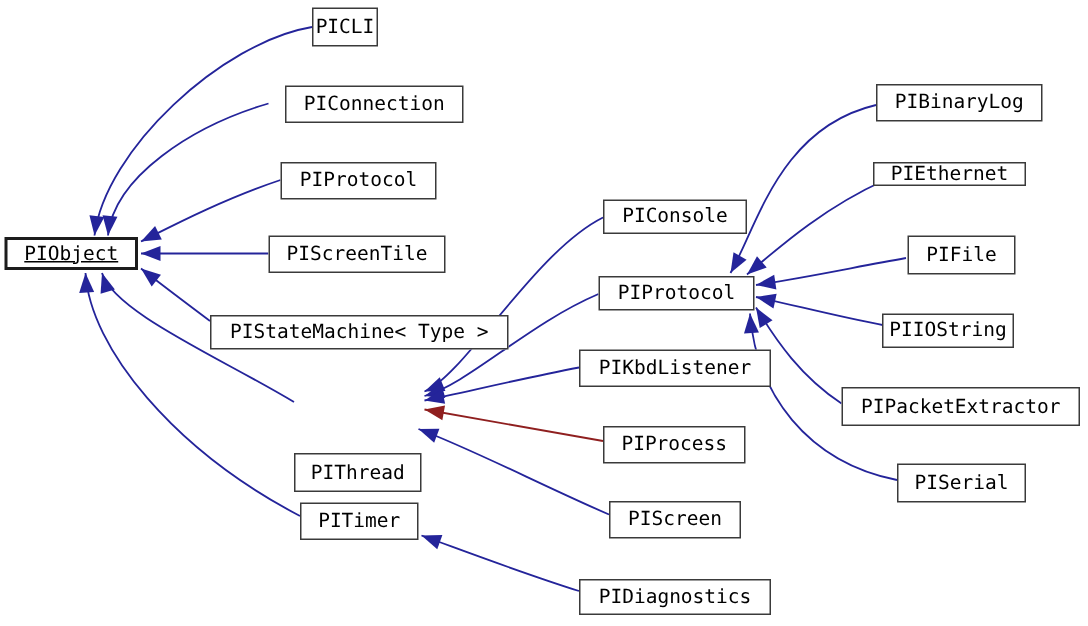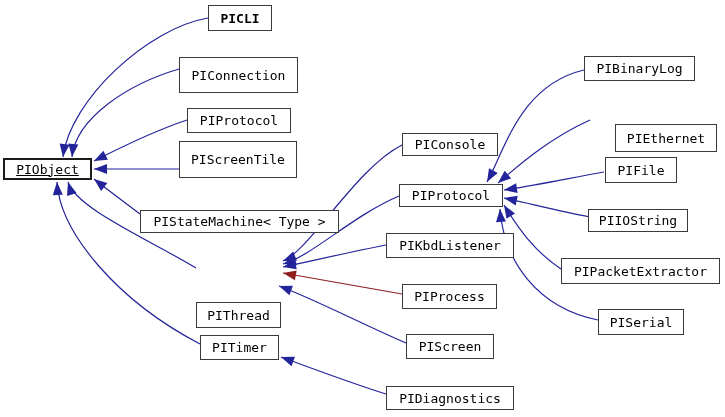--- a/index.html
+++ b/index.html
@@ -120,30 +120,30 @@
       </g>
       <g>
         <path d="M 598 320 C 538 308, 504 262, 500 209" fill="none" stroke="#24249a" stroke-width="1.2"></path>
         <polygon points="500,209 495.9925291006859,222.33942191367942 505.96417030555205,221.58684521897254" fill="#24249a"></polygon>
       </g>
     </svg>
   <div id="nodes-layer">
       <div class="node emphasized" style="left: 3px; top: 158px; width: 89px; height: 22px;">
         <span>PIObject</span>
       </div>
-      <div class="node" style="left: 208px; top: 5px; width: 64px; height: 26px; font-weight: bold;">
+      <div class="node" style="left: 208px; top: 5px; width: 44px; height: 26px;">
         <span>PICLI</span>
       </div>
-      <div class="node" style="left: 179px; top: 57px; width: 119px; height: 36px;">
+      <div class="node" style="left: 190px; top: 57px; width: 119px; height: 25px;">
         <span>PIConnection</span>
       </div>
       <div class="node" style="left: 187px; top: 108px; width: 104px; height: 25px; text-align: center;">
         <span>PIProtocol</span>
       </div>
-      <div class="node" style="left: 179px; top: 141px; width: 118px; height: 37px;">
+      <div class="node" style="left: 179px; top: 157px; width: 118px; height: 25px;">
         <span>PIScreenTile</span>
       </div>
       <div class="node" style="left: 140px; top: 210px; width: 199px; height: 23px;">
         <span>PIStateMachine&lt; Type &gt;</span>
       </div>
       <div class="node" style="left: 196px; top: 258px; width: 85px; height: 26px; margin-top: 44px;">
         <span>PIThread</span>
       </div>
       <div class="node" style="left: 200px; top: 335px; width: 79px; height: 25px;">
         <span>PITimer</span>
@@ -162,27 +162,27 @@
       </div>
       <div class="node" style="left: 406px; top: 334px; width: 88px; height: 25px;">
         <span>PIScreen</span>
       </div>
       <div class="node" style="left: 386px; top: 386px; width: 128px; height: 24px;">
         <span>PIDiagnostics</span>
       </div>
       <div class="node" style="left: 584px; top: 56px; width: 111px; height: 25px;">
         <span>PIBinaryLog</span>
       </div>
-      <div class="node" style="left: 615px; top: 108px; width: 102px; height: 28px; margin-top: 16px;">
+      <div class="node" style="left: 582px; top: 108px; width: 102px; height: 16px;">
         <span>PIEthernet</span>
       </div>
       <div class="node" style="left: 605px; top: 157px; width: 72px; height: 26px;">
         <span>PIFile</span>
       </div>
-      <div class="node" style="left: 588px; top: 209px; width: 100px; height: 23px;">
+      <div class="node" style="left: 588px; top: 209px; width: 88px; height: 23px;">
         <span>PIIOString</span>
       </div>
       <div class="node" style="left: 561px; top: 258px; width: 159px; height: 26px;">
         <span>PIPacketExtractor</span>
       </div>
       <div class="node" style="left: 598px; top: 309px; width: 86px; height: 26px;">
         <span>PISerial</span>
       </div>
     </div>
 </div>

